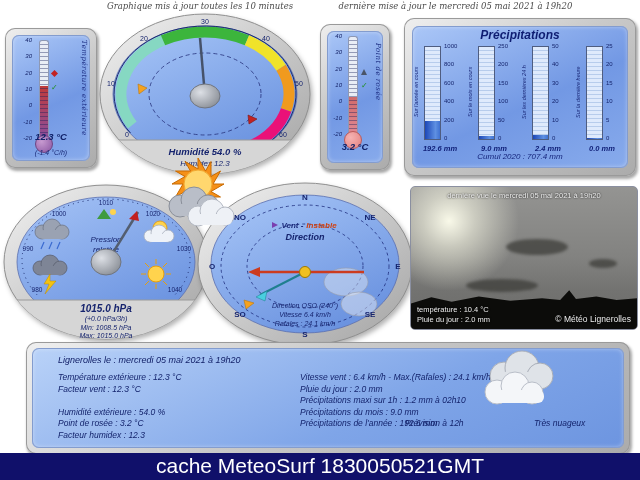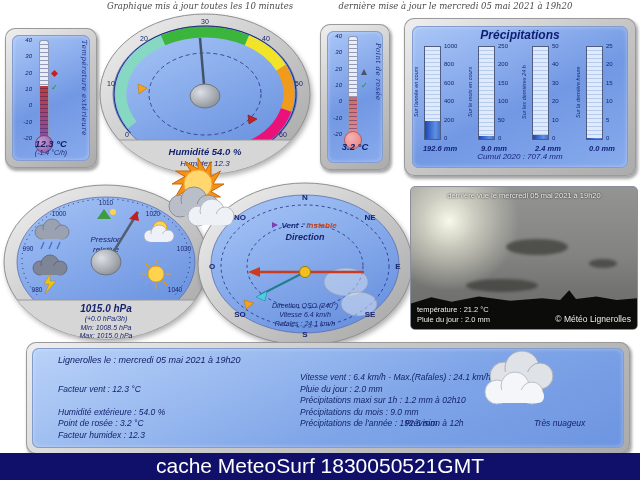--- a/index.html
+++ b/index.html
@@ -94,21 +94,21 @@
         <span style="top:100%">-20</span>
       </div>
       <div class="t-tube" style="left:27px;top:5px;height:98px;">
         <div class="t-fill" style="height:54%;background:linear-gradient(180deg,#c03a3a,#8a4f9e);"></div>
         <div class="t-stripes"></div>
       </div>
       <div class="t-bulb" style="left:23px;top:100px;width:16px;height:16px;background:radial-gradient(circle at 35% 35%,#c79ad0,#8a56a2);border:1px solid #6d4482;"></div>
       <div class="diamond" style="left:40px;top:36px;"></div>
       <div class="check" style="left:39px;top:48px;">✓</div>
       <div class="t-label" style="right:2px;top:5px;height:100px;">Température extérieure</div>
-      <div class="t-value" style="top:103px;">12.3 °C</div>
+      <div class="t-value" style="top:96px;">12.3 °C</div>
       <div class="t-trend" style="top:114px;">(-1.4 °C/h)</div>
     </div>
   </div>
 
   <svg class="gshadow" style="left:98px;top:12px;" width="214" height="164" viewBox="0 0 214 164">
     <defs>
       <linearGradient id="ring1" x1="0" y1="0" x2="1" y2="1">
         <stop offset="0" stop-color="#f2f2f2"></stop>
           <stop offset="1" stop-color="#a3a3a3"></stop>
       </linearGradient>
@@ -380,28 +380,29 @@
     </g>
   </svg>
 
   <div class="webcam">
     <div class="wc-glow"></div>
     <div class="wc-cloud" style="left:95px;top:52px;width:62px;height:16px;"></div>
     <div class="wc-cloud" style="left:178px;top:72px;width:28px;height:9px;"></div>
     <div class="wc-cloud" style="left:55px;top:92px;width:72px;height:13px;"></div>
     <div class="wc-ground"></div>
     <div class="wc-txt" style="left:0;right:0;top:4px;text-align:center;">dernière vue le mercredi 05 mai 2021 à 19h20</div>
-    <div class="wc-txt" style="left:6px;bottom:15px;">température : 21.2 °C</div>
+    <div class="wc-txt" style="left:6px;bottom:15px;">température : 10.4 °C</div>
     <div class="wc-txt" style="left:6px;bottom:5px;">Pluie du jour : 2.0 mm</div>
     <div class="wc-txt" style="right:6px;bottom:5px;font-weight:normal;font-size:8.5px;">© Météo Lignerolles</div>
   </div>
 
   <div class="frame" style="left:26px;top:342px;width:604px;height:112px;">
     <div class="face" style="inset:6px;background:linear-gradient(155deg,#b9d2f8 0%,#7fa5e8 60%,#6d95e0 100%);text-align:right;">
       <div class="sum-title">Lignerolles le : mercredi 05 mai 2021 à 19h20</div>
+      <div class="sum-line" style="left:26px;top:24px;">Température extérieure : 12.3 °C</div>
       <div class="sum-line" style="left:26px;top:35.5px;">Facteur vent : 12.3 °C</div>
       <div class="sum-line" style="left:26px;top:58.5px;">Humidité extérieure : 54.0 %</div>
       <div class="sum-line" style="left:26px;top:70px;">Point de rosée : 3.2 °C</div>
       <div class="sum-line" style="left:26px;top:81.5px;">Facteur humidex : 12.3</div>
       <div class="sum-line" style="left:268px;top:24px;">Vitesse vent : 6.4 km/h - Max.(Rafales) : 24.1 km/h</div>
       <div class="sum-line" style="left:268px;top:35.5px;">Pluie du jour : 2.0 mm</div>
       <div class="sum-line" style="left:268px;top:47px;">Précipitations maxi sur 1h : 1.2 mm à 02h10</div>
       <div class="sum-line" style="left:268px;top:58.5px;">Précipitations du mois : 9.0 mm</div>
       <div class="sum-line" style="left:268px;top:70px;">Précipitations de l'année : 192.6 mm</div>
       <svg style="left:440px;top:2px;" width="95" height="62" viewBox="0 0 95 62">

